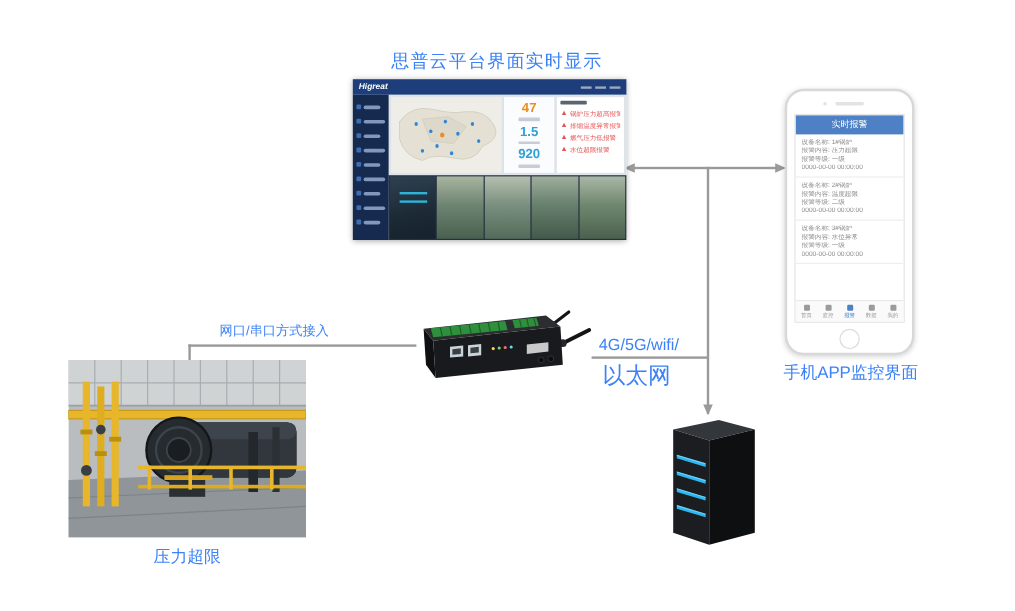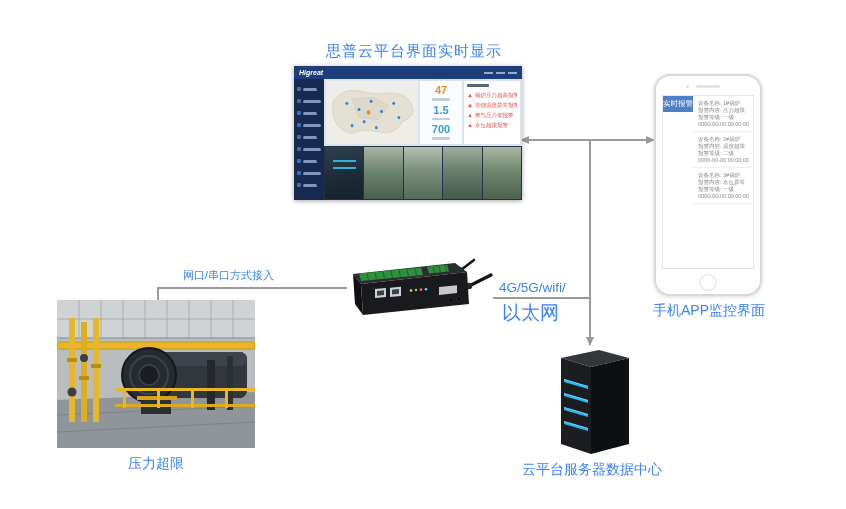--- a/index.html
+++ b/index.html
@@ -49,21 +49,21 @@
   .thumb.t2 { background:linear-gradient(180deg,#a8b5a0 0%,#6f8573 45%,#49604f 100%); }
   .thumb.t3 { background:linear-gradient(180deg,#b5bfae 0%,#7b9080 45%,#546b59 100%); }
   .thumb.t4 { background:linear-gradient(180deg,#9fae9c 0%,#68806e 45%,#43594a 100%); }
   .thumb.t5 { background:linear-gradient(180deg,#aab7a5 0%,#71886f 45%,#4b614e 100%); }
 
   
   .phone { position:absolute; left:654px; top:74px; width:108px; height:222px; background:#fff;
            border:2px solid #d8d8d8; border-radius:16px; box-shadow:0 1px 4px rgba(0,0,0,.15); box-sizing:border-box; }
   .phone-speaker { position:absolute; left:50%; top:9px; transform:translateX(-50%); width:24px; height:3px; border-radius:2px; background:#e3e3e3; }
   .phone-cam { position:absolute; left:30px; top:9px; width:3px; height:3px; border-radius:50%; background:#e3e3e3; }
-  .phone-screen { position:absolute; left:6px; right:6px; top:19px; bottom:25px; border:1px solid #e4e4e4; display:flex; flex-direction:row; overflow:hidden; background:#fff; }
+  .phone-screen { position:absolute; left:6px; right:6px; top:19px; bottom:25px; border:1px solid #e4e4e4; display:flex; flex-direction:column; overflow:hidden; background:#fff; }
   .ph-header { height:16px; background:#4d80c4; color:#fff; font-size:7.5px; display:flex; align-items:center; justify-content:center; flex:none; }
   .ph-list { flex:1; min-height:0; }
   .ph-item { padding:4px 5px 3px; border-bottom:1px solid #eeeeee; }
   .ph-item div { font-size:5.5px; color:#8a8a8a; line-height:7px; white-space:nowrap; overflow:hidden; }
   .ph-nav { height:17px; border-top:1px solid #e8e8e8; display:flex; flex:none; background:#fafafa; }
   .ph-nav .ni { flex:1; display:flex; flex-direction:column; align-items:center; justify-content:center; gap:1px; }
   .ni i { width:5px; height:5px; background:#9b9b9b; border-radius:1px; }
   .ni span { font-size:4.5px; color:#9b9b9b; line-height:5px; }
   .ni.active i { background:#4d80c4; }
   .ni.active span { color:#4d80c4; }
@@ -87,21 +87,20 @@
   <div class="line" style="left:528px; top:139px; width:119px; height:1.5px;"></div>
   <div class="arrow left" style="left:520px; top:135.5px;"></div>
   <div class="arrow right" style="left:646px; top:135.5px;"></div>
   <div class="arrow down" style="left:585.5px; top:337px;"></div>
 
   <div class="lbl title" style="left:326px; top:42px;">思普云平台界面实时显示</div>
   <div class="lbl" style="left:183px; top:268px; font-size:11px;">网口/串口方式接入</div>
   <div class="lbl" style="left:499px; top:280px; font-size:13.5px;">4G/5G/wifi/</div>
   <div class="lbl" style="left:502px; top:300px; font-size:19px;">以太网</div>
   <div class="lbl" style="left:128px; top:455px;">压力超限</div>
-  <div class="lbl" style="left:522px; top:461px;">云平台服务器数据中心</div>
   <div class="lbl" style="left:653px; top:302px;">手机APP监控界面</div>
 
   <div class="dash">
     <div class="dash-header">
       <span class="dash-brand">Higreat</span>
       <span class="dash-menu">
           <i></i>
           <i></i>
           <i></i>
         </span>
@@ -167,21 +166,21 @@
           <div class="dash-stats">
             <div class="stat">
               <span class="stat-val" style="color: rgb(240, 140, 30);">47</span>
               <span class="stat-bar"></span>
             </div>
             <div class="stat">
               <span class="stat-val" style="color: rgb(47, 160, 216);">1.5</span>
               <span class="stat-bar"></span>
             </div>
             <div class="stat">
-              <span class="stat-val" style="color: rgb(47, 160, 216);">700</span>
+              <span class="stat-val" style="color: rgb(47, 160, 216);">920</span>
               <span class="stat-bar"></span>
             </div>
           </div>
           <div class="dash-alerts">
             <div class="alert-head">
                 <b></b>
               </div>
             <div class="alert-row">
               <span class="tri">▲</span>
               <span class="txt">锅炉压力超高报警</span>

